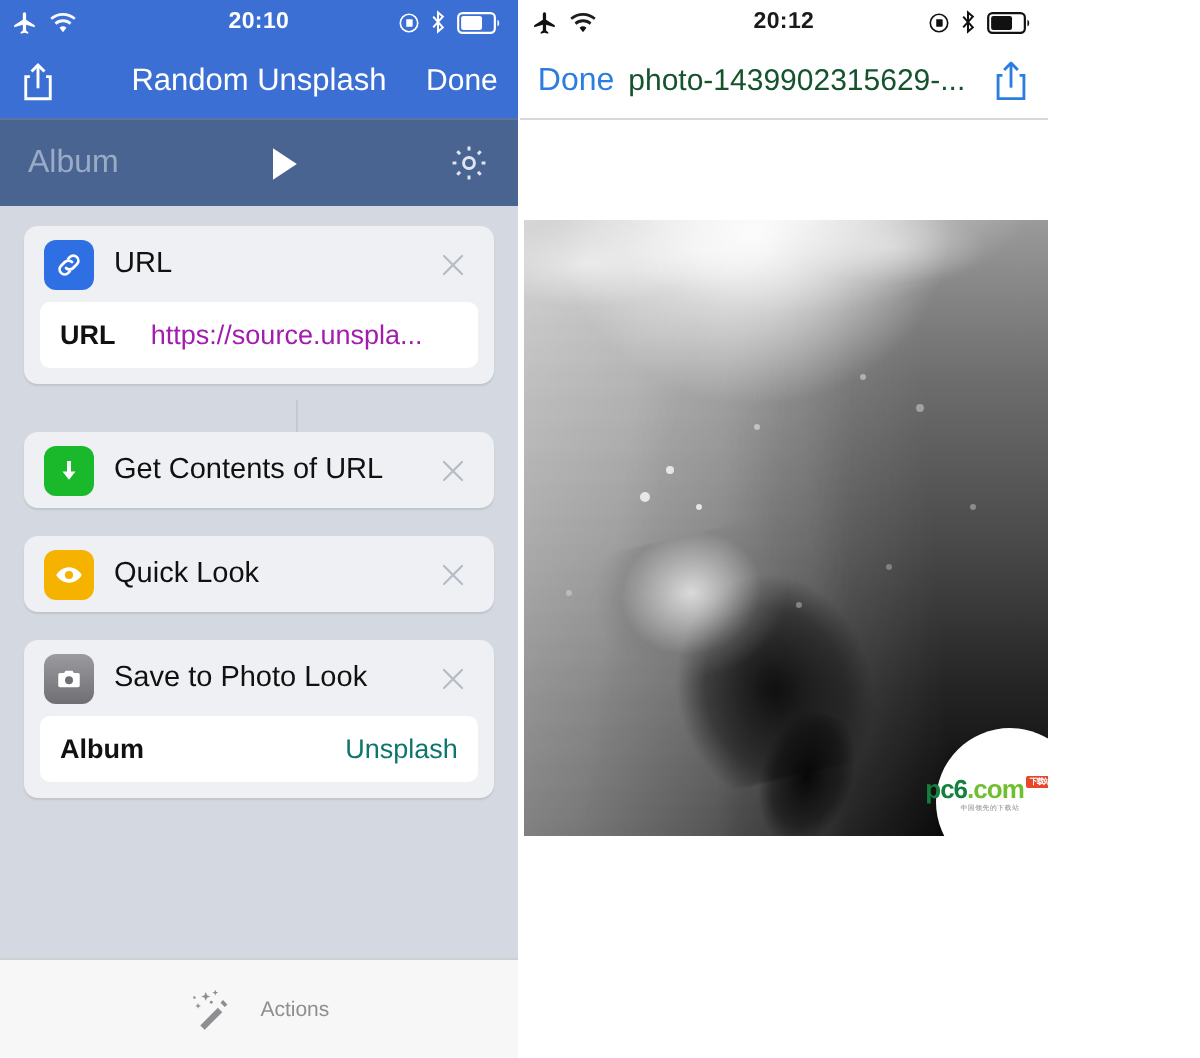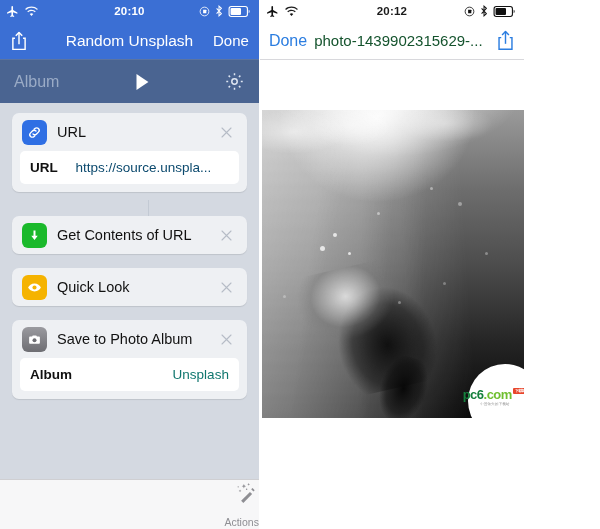--- a/index.html
+++ b/index.html
@@ -83,32 +83,32 @@
     width:20px;height:20px;flex:0 0 auto;
     display:flex;align-items:center;justify-content:center;
   }
   .param-row{
     background:#ffffff;margin:0 8px 8px 8px;border-radius:5px;
     height:33px;display:flex;align-items:center;padding:0 10px;
     box-sizing:border-box;
   }
   .param-label{font-size:13.5px;font-weight:bold;color:#111;}
   .param-value{
-    flex:1;text-align:center;font-size:13.5px;color:#0c4a6e;
+    flex:1;text-align:center;font-size:13.5px;color:#a21caf;
     overflow:hidden;white-space:nowrap;text-overflow:ellipsis;
   }
   .param-value.right{text-align:right;color:#0f766e;font-weight:normal;}
 
   .tabbar{
     position:absolute;bottom:0;left:0;right:0;height:49px;
     background:#f7f7f8;border-top:1px solid #cfcfd2;
     display:flex;
   }
   .tab{
-    flex:1;display:flex;flex-direction:column;align-items:flex-end;
+    flex:1;display:flex;flex-direction:row;align-items:center;
     justify-content:center;gap:12px;
   }
   .tab-label{font-size:10.5px;}
   .tab.inactive .tab-label{color:#8e8e93;}
   .tab.active .tab-label{color:#3b7de0;}
 
   
   .right-screen{
     width:303px;height:529px;position:relative;
     background:#ffffff;overflow:hidden;
@@ -316,21 +316,21 @@
       </div>
 
       <div class="card" style="top:217px;">
         <div class="card-head">
           <div class="act-icon" style="background:linear-gradient(180deg,#9a9a9f,#6e6e73);">
             <svg width="15" height="15" viewBox="0 0 24 24">
               <path fill="#ffffff" d="M9.2 5.4h5.6l1.1 1.8h3.3a1.4 1.4 0 0 1 1.4 1.4v8.6a1.4 1.4 0 0 1-1.4 1.4H4.8a1.4 1.4 0 0 1-1.4-1.4V8.6a1.4 1.4 0 0 1 1.4-1.4h3.3z"></path>
               <circle cx="12" cy="13" r="3.2" fill="#6e6e73"></circle>
             </svg>
           </div>
-          <div class="act-title">Save to Photo Album</div>
+          <div class="act-title">Save to Photo Look</div>
           <div class="close-x">
             <svg width="15" height="15" viewBox="0 0 20 20">
                 <path stroke="#b6bcc6" stroke-width="1.5" stroke-linecap="round" d="M4 4l12 12M16 4L4 16"></path>
               </svg>
           </div>
         </div>
         <div class="param-row">
           <span class="param-label">Album</span>
           <span class="param-value right">Unsplash</span>
         </div>

